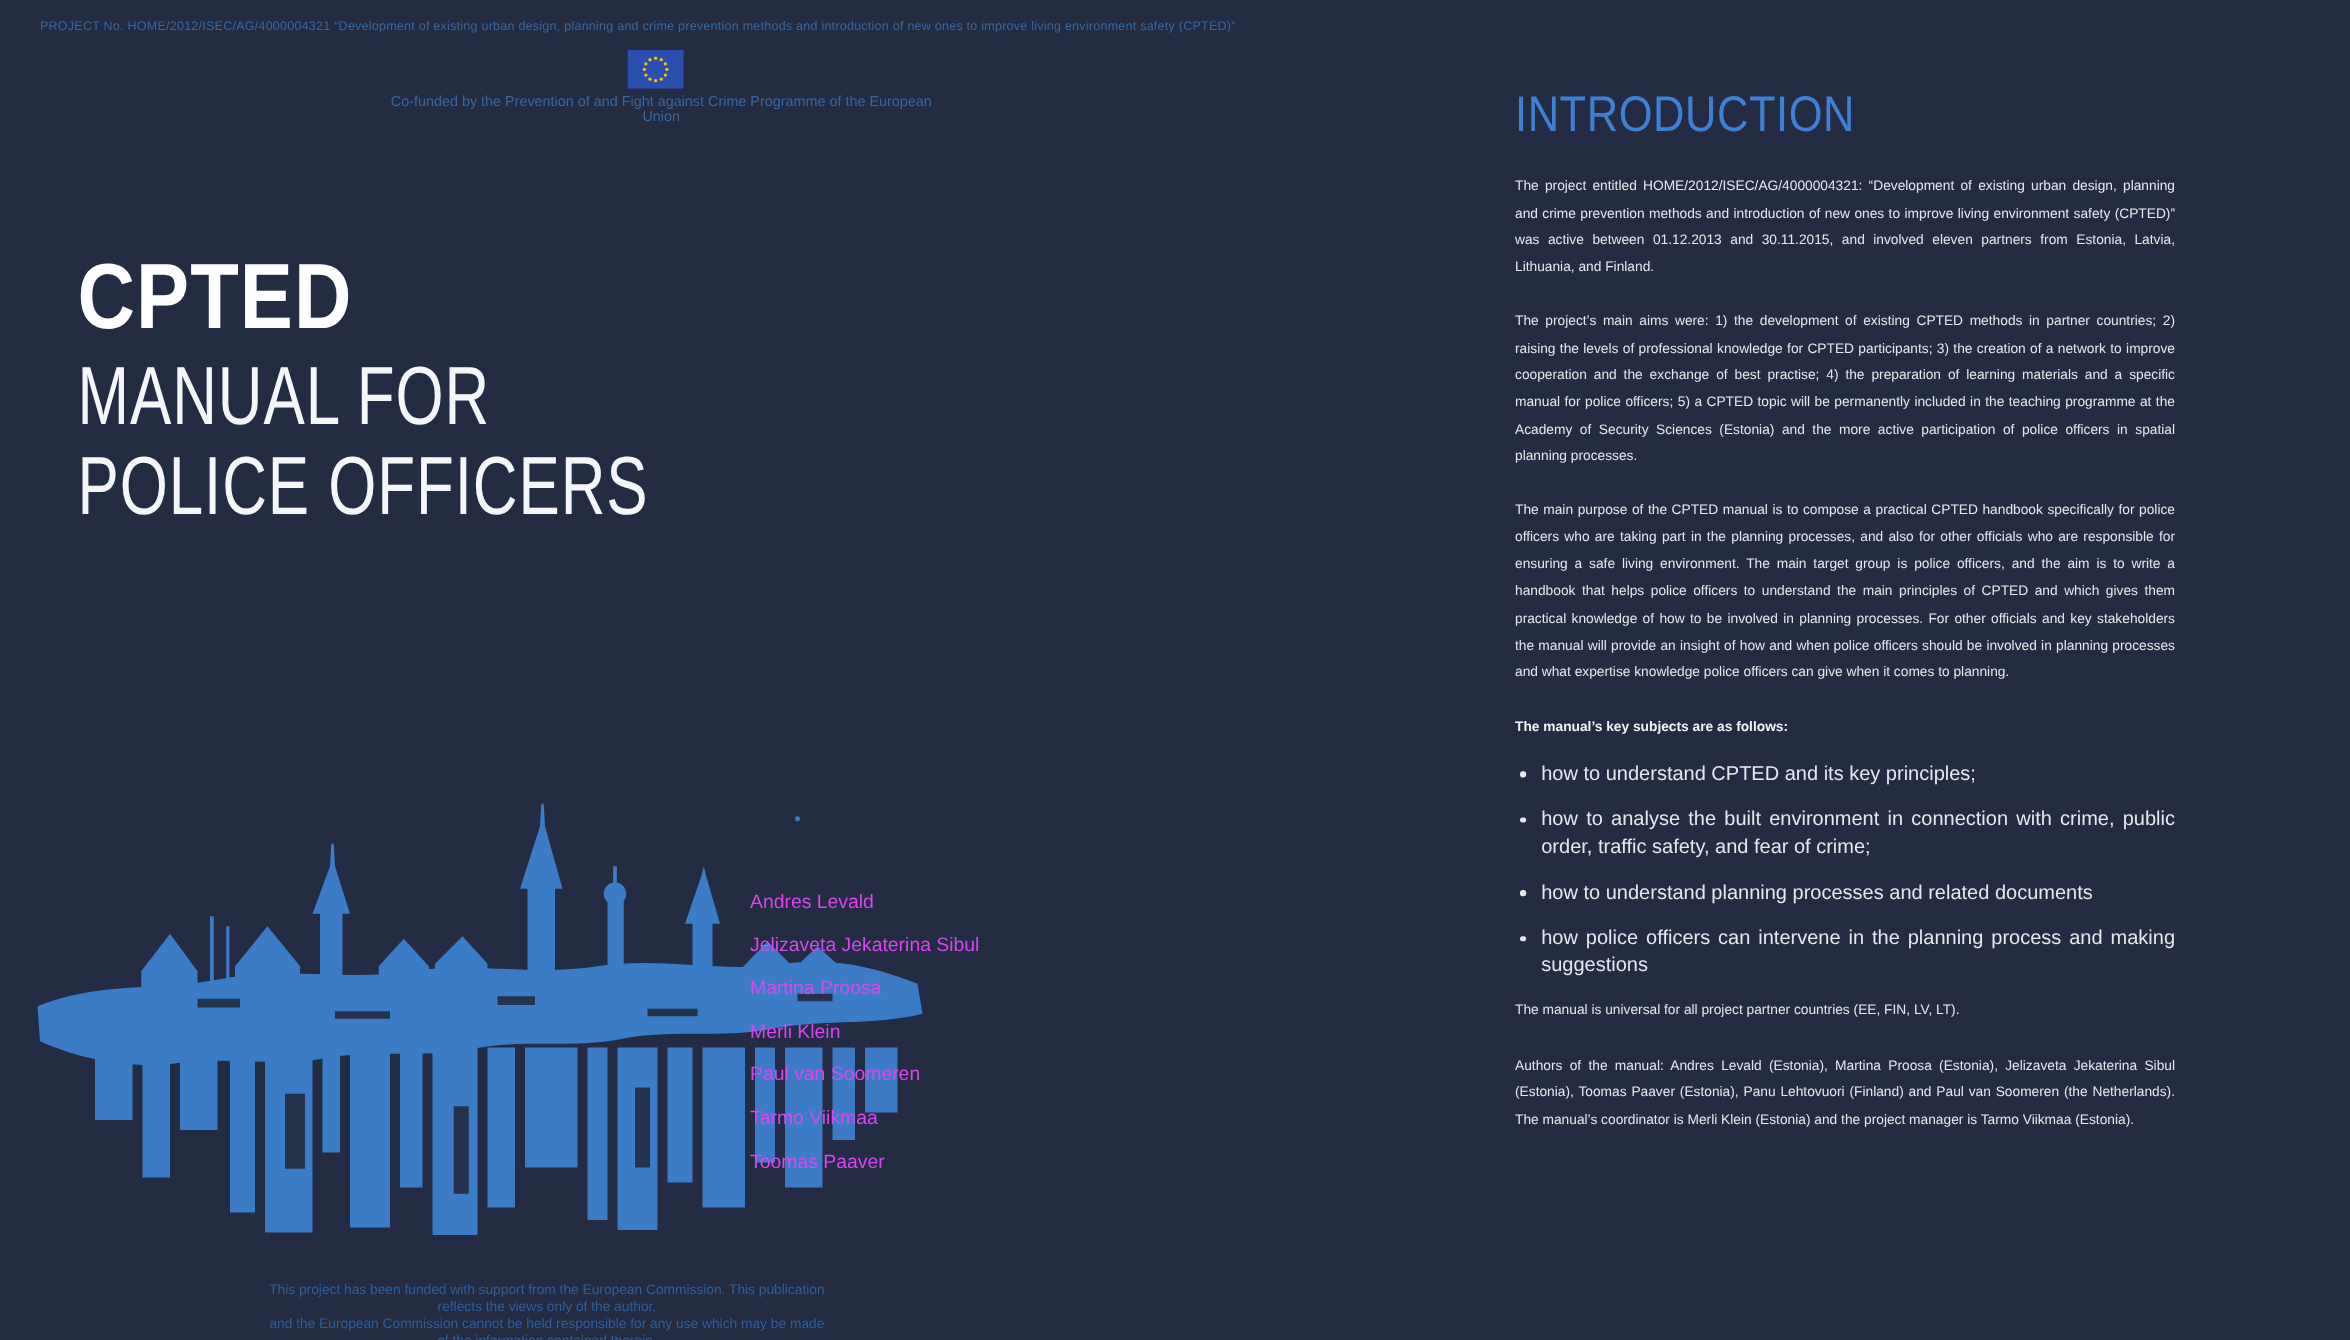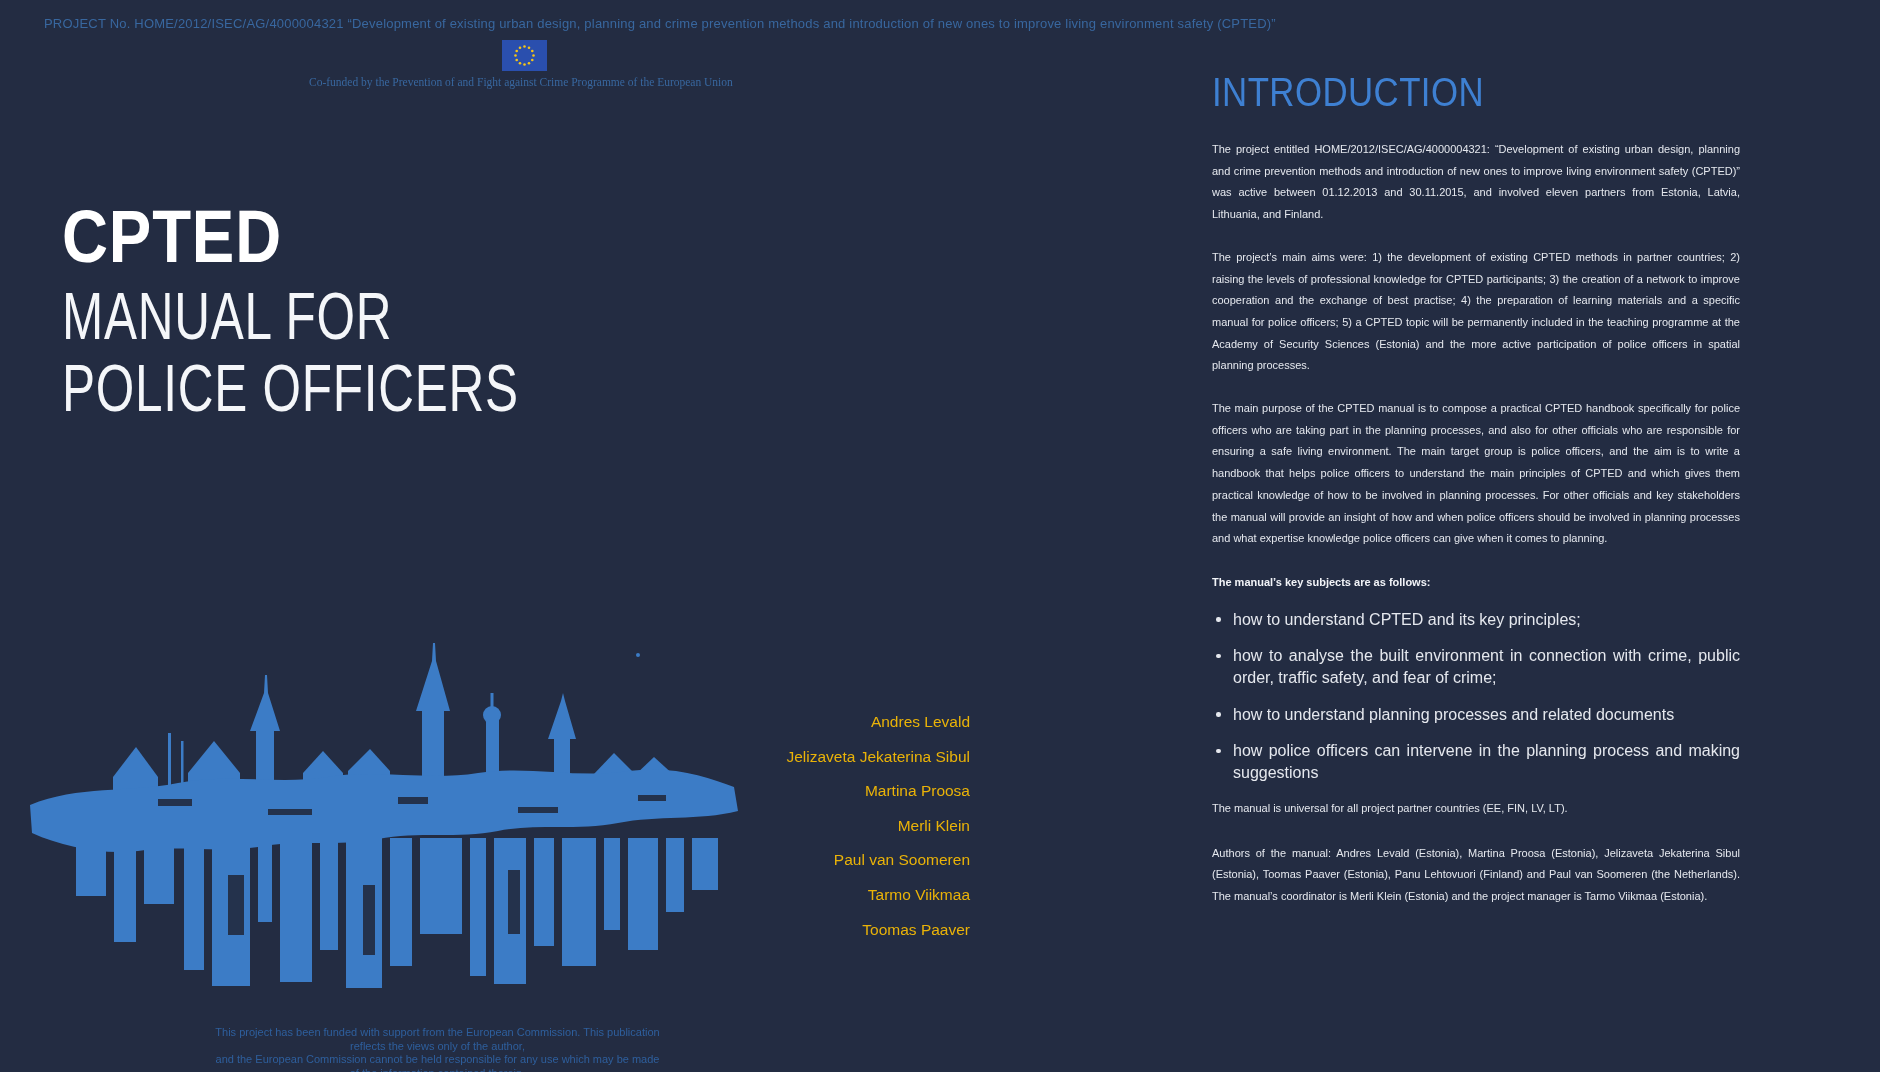--- a/index.html
+++ b/index.html
@@ -4,48 +4,48 @@
 <style>
   html,body { margin:0; padding:0; background:#232c42; }
   .page {
     position:relative; width:1880px; height:1072px;
     background:#232c42; overflow:hidden;
     font-family:"Liberation Sans", sans-serif;
     -webkit-font-smoothing:antialiased;
   }
   
   .project-line {
-    position:absolute; left:44px; top:16px;
-    font-size:13px; letter-spacing:.2px; color:#38679f;
+    position:absolute; left:32px; top:16px;
+    font-size:10px; letter-spacing:.2px; color:#38679f;
     white-space:nowrap;
   }
   .eu-flag { position:absolute; left:502px; top:40px; width:45px; height:31px; }
   .cofunded-line {
     position:absolute; left:309px; top:76px; width:440px;
-    text-align:left; font-size:11.5px; color:#38679f;font-family:Liberation Serif, serif;
+    text-align:center; font-size:11.5px; color:#38679f;
   }
   
   .title-main {
     position:absolute; left:62px; top:200px;
     font-size:74px; font-weight:bold; color:#ffffff; line-height:1;
     transform:scaleX(.86); transform-origin:left top; letter-spacing:1px;
     white-space:nowrap;
   }
   .title-sub {
     position:absolute; left:62px;
     font-size:66px; font-weight:300; color:#f4f6f9; line-height:1;
     transform:scaleX(.75); transform-origin:left top; letter-spacing:1px;
     white-space:nowrap;
   }
   .title-sub.l1 { top:283px; }
   .title-sub.l2 { top:355px; }
   
   .authors-list {
     position:absolute; left:600px; top:705px; width:370px;
-    text-align:right; color:#eab308; font-size:15.5px; line-height:34.6px;
+    text-align:left; color:#d946ef; font-size:15.5px; line-height:34.6px;
   }
   
   .skyline { position:absolute; left:18px; top:635px; }
   
   .footer-note {
     position:absolute; left:215px; top:1026px; width:445px;
     text-align:center; font-size:11px; line-height:13.5px; color:#2e5f9d;
   }
   
   .intro-col { position:absolute; left:1212px; top:72px; width:528px; color:#e5e8ee; }

